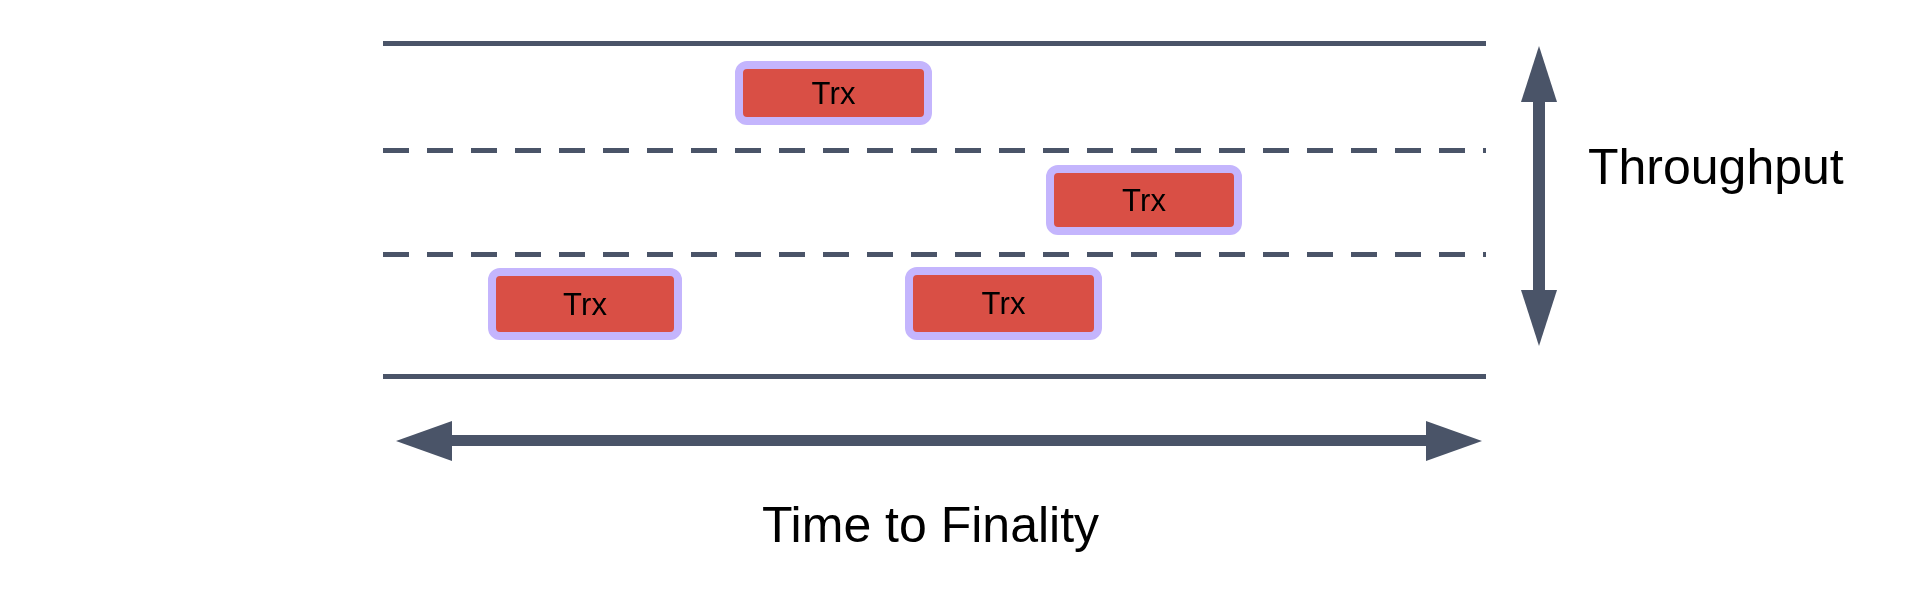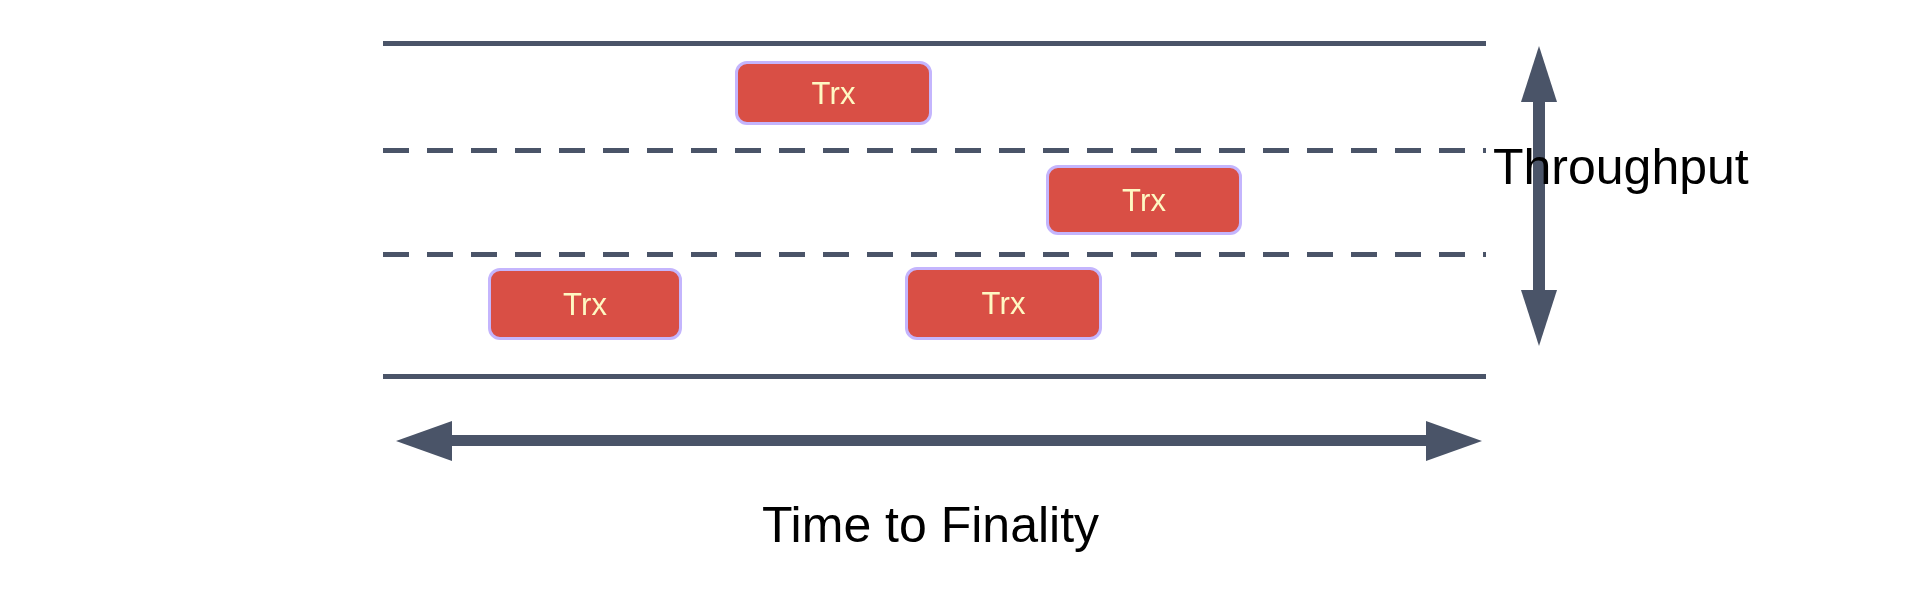--- a/index.html
+++ b/index.html
@@ -31,23 +31,23 @@
     background-image: linear-gradient(to right, #4a5468 0 26px, transparent 26px 44px);
     background-repeat: repeat-x;
     background-size: 44px 5px;
   }
 
   
   .trx {
     position: absolute;
     box-sizing: border-box;
     background: #d94f45;
-    border: 3px solid #c4b5fd;
+    border: 8px solid #c4b5fd;
     border-radius: 12px;
-    color: #fef9c3;
+    color: #000000;
     font-size: 31px;
     line-height: 1;
     display: flex;
     align-items: center;
     justify-content: center;
     letter-spacing: 0.2px;
   }
 
   
   .arrow-v {
@@ -59,21 +59,21 @@
 
   
   .label {
     position: absolute;
     color: #000000;
     font-size: 50px;
     line-height: 1;
     white-space: nowrap;
   }
   #throughput-label {
-    left: 1493px;
+    left: 1588px;
     top: 142px;
   }
   #finality-label {
     left: 379px;
     top: 500px;
     width: 1103px;
     text-align: center;
   }
 </style>
 </head>

